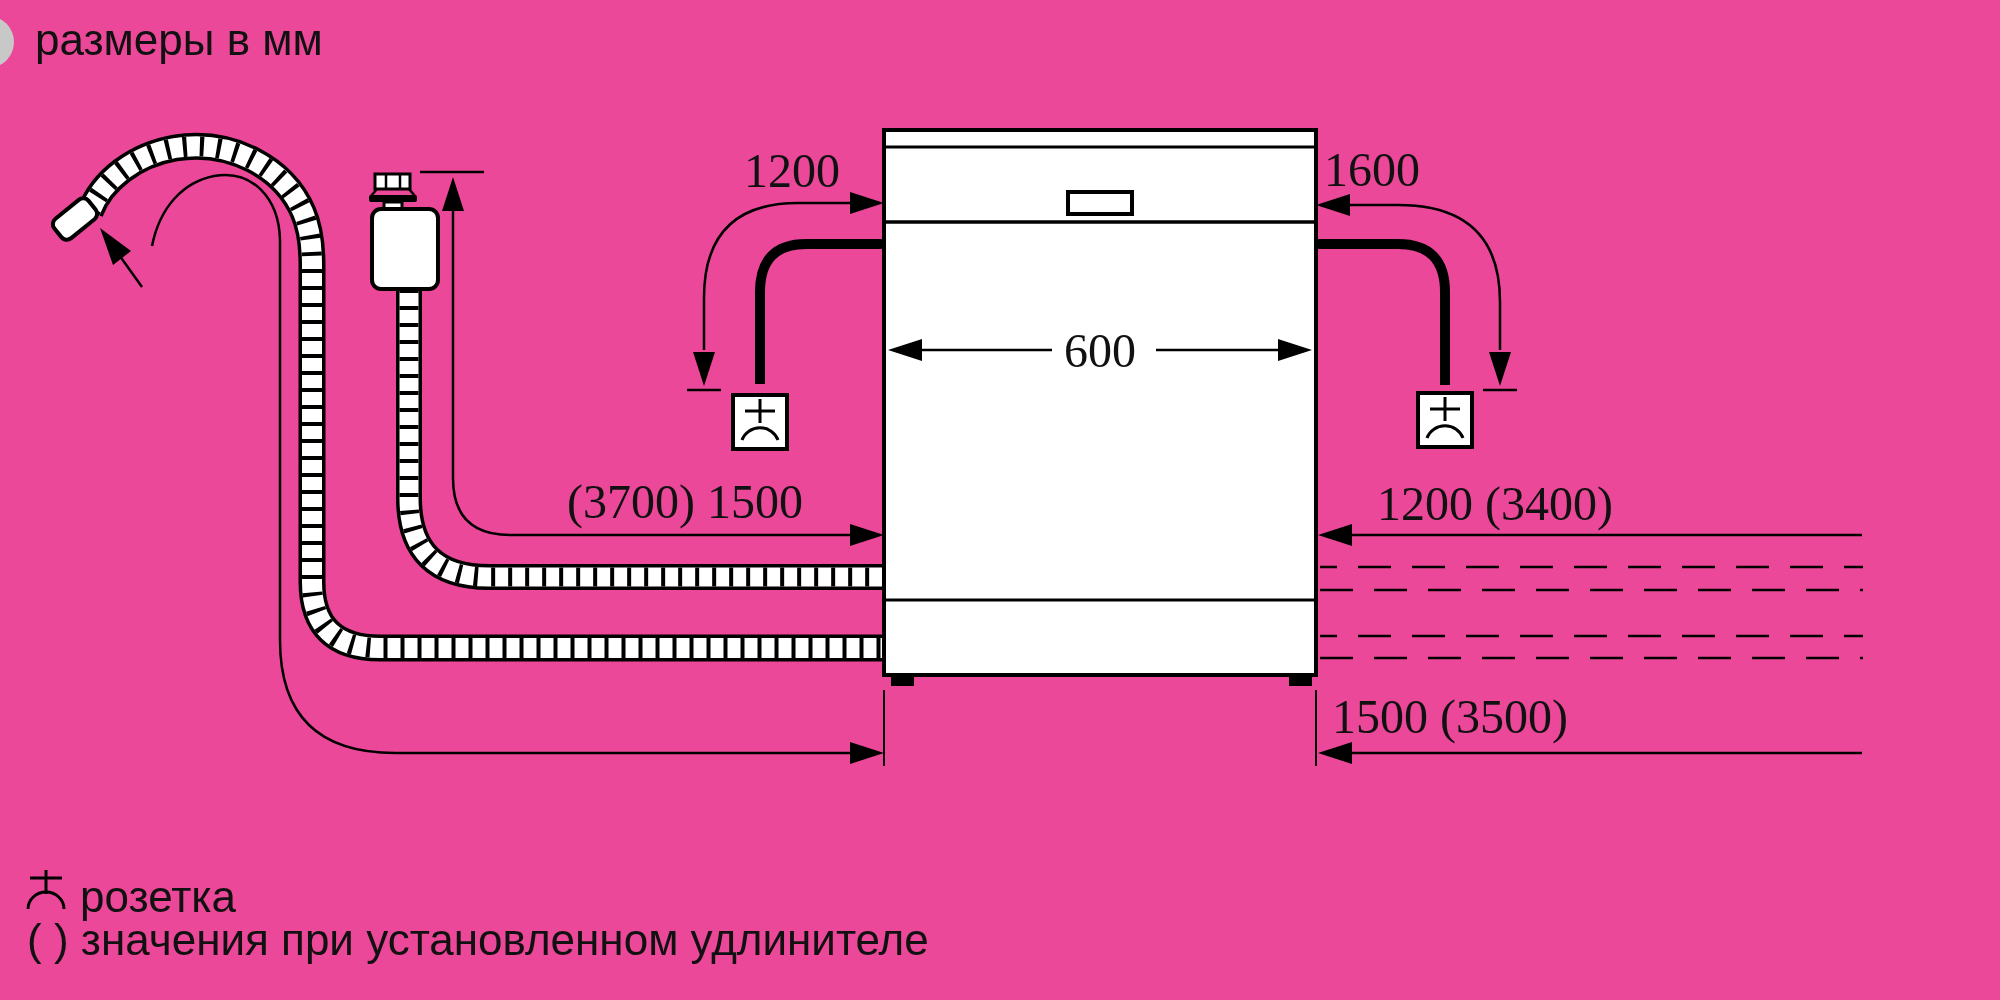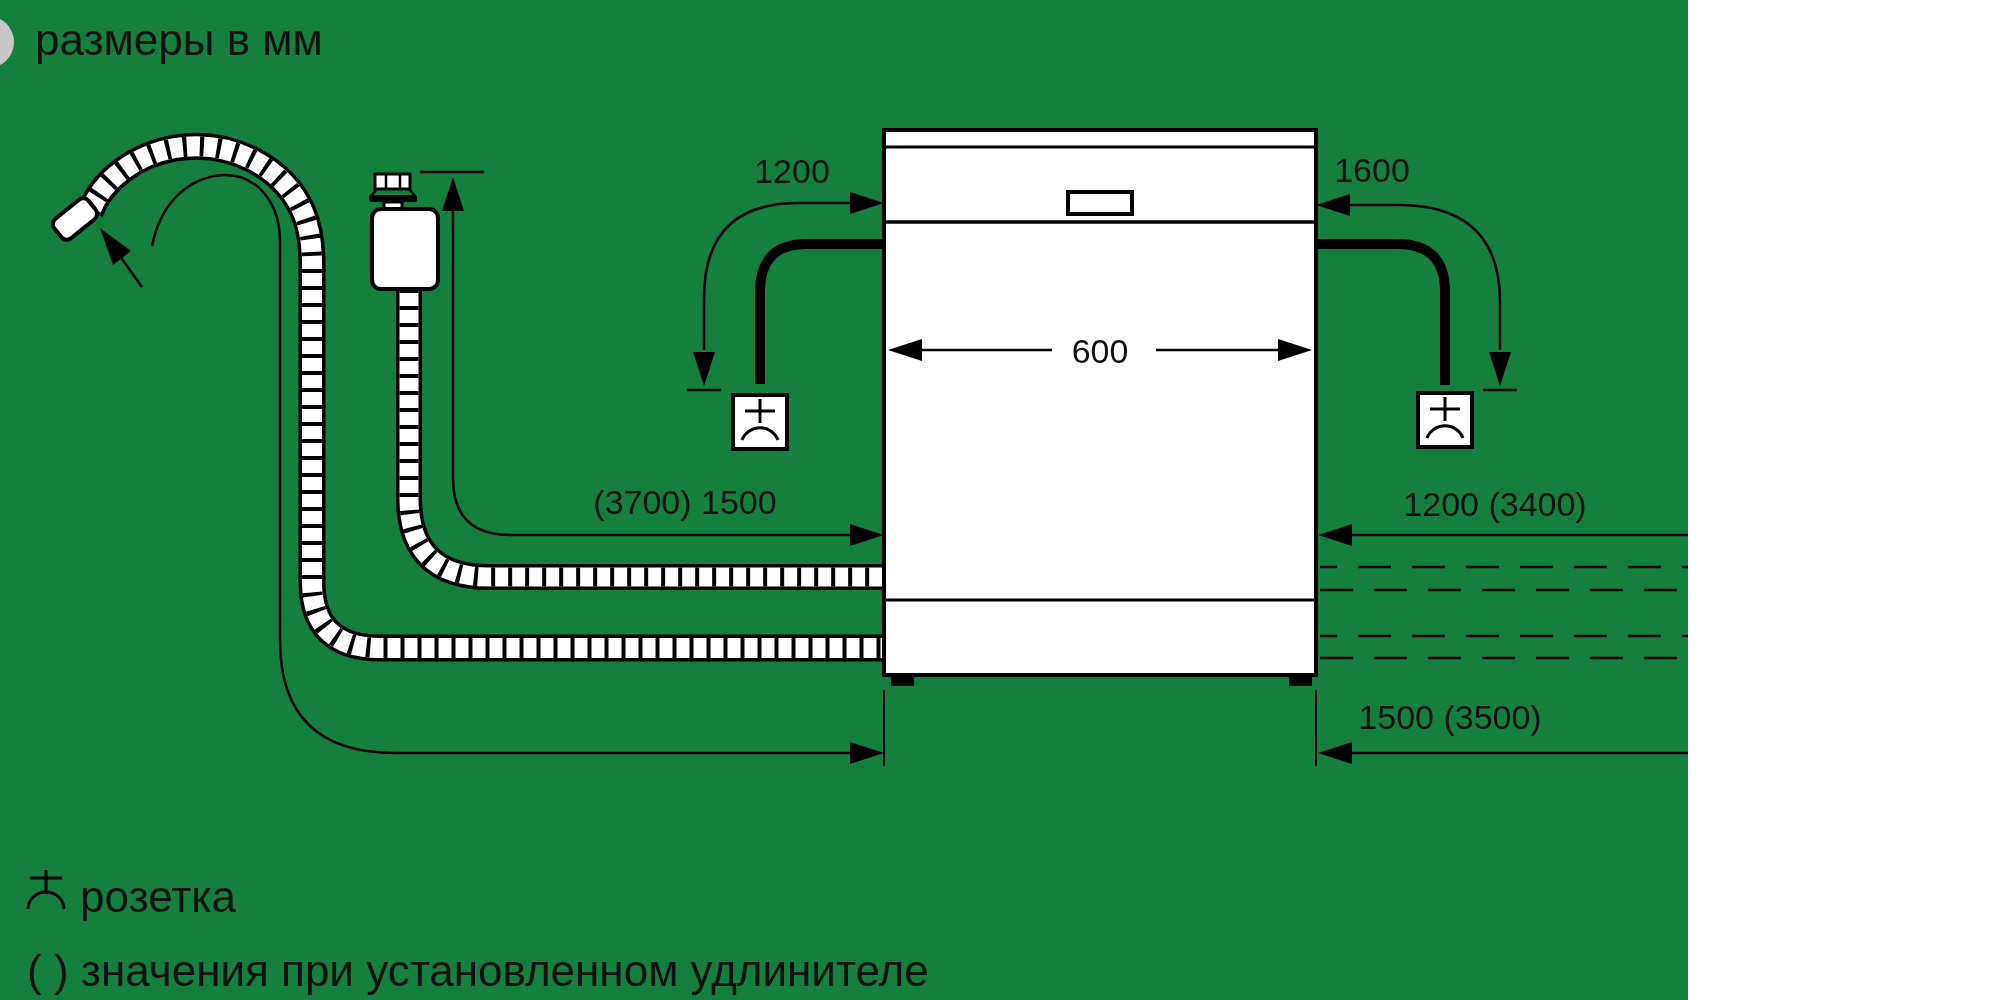--- a/index.html
+++ b/index.html
@@ -1,30 +1,30 @@
 <!DOCTYPE html>
 <html><head>
 <meta charset="utf-8">
 <style>
   html,body{margin:0;padding:0;background:#fff;}
   .screen{
     position:relative;
-    width:1688px;height:1000px;
-    background:#15803d;
+    width:2000px;height:1000px;
+    background:#ec4899;
     font-family:"Liberation Sans", sans-serif;
     overflow:hidden;
   }
   .screen svg{position:absolute;left:0;top:0;}
   .lbl{
     position:absolute;
     color:#111;
     white-space:nowrap;
     line-height:1;
   }
-  .dim{font-size:34px;transform:translate(-50%,-50%);}
+  .dim{font-size:48px;transform:translate(-50%,-50%);font-family:Liberation Serif, serif;}
   .note{font-size:44px;}
   .legend-line{font-size:44px;transform:translate(0,-50%);}
 </style>
 </head>
 <body>
 
 <div class="screen">
 
   <svg width="2000" height="1000" viewBox="0 0 2000 1000">
 
@@ -157,15 +157,15 @@
 
   <div class="lbl dim" style="left:685px;top:502px;">(3700) 1500</div>
 
   <div class="lbl dim" style="left:1495px;top:504px;text-align:center;">1200 (3400)</div>
 
 
   <div class="lbl dim" style="left:1450px;top:717px;">1500 (3500)</div>
 
   <div class="lbl legend-line" style="left:80px;top:897px;">розетка</div>
 
-  <div class="lbl legend-line" style="left:27px;top:971px;">( ) значения при установленном удлинителе</div>
+  <div class="lbl legend-line" style="left:27px;top:940px;">( ) значения при установленном удлинителе</div>
 
 </div>
 
 </body></html>

